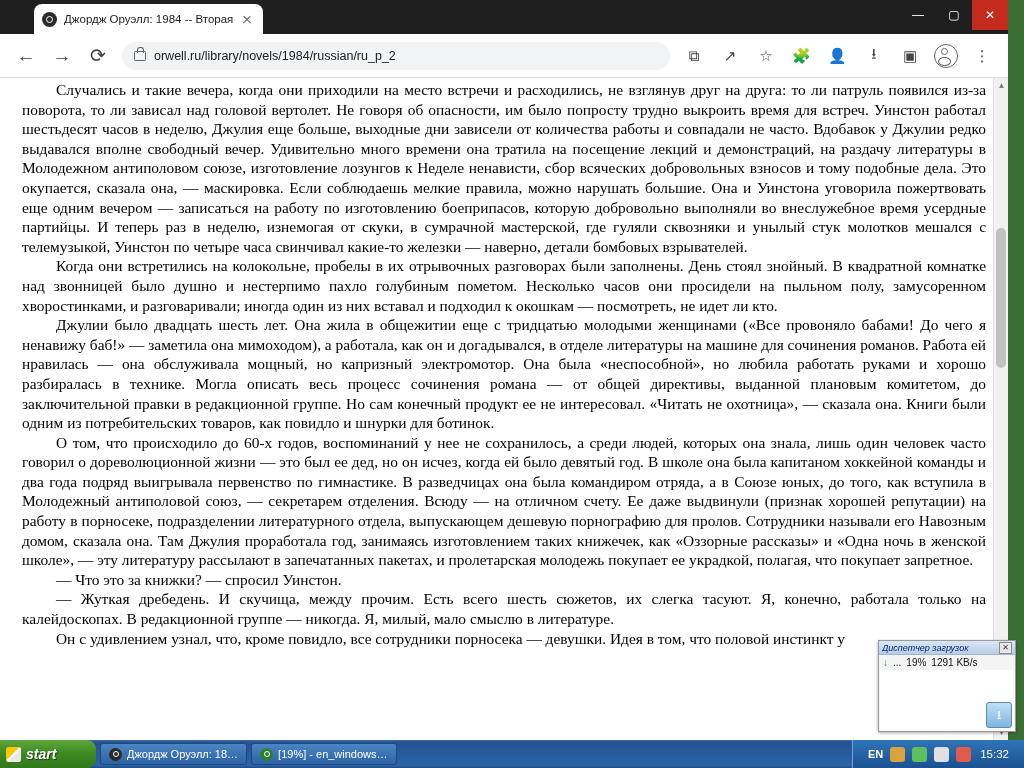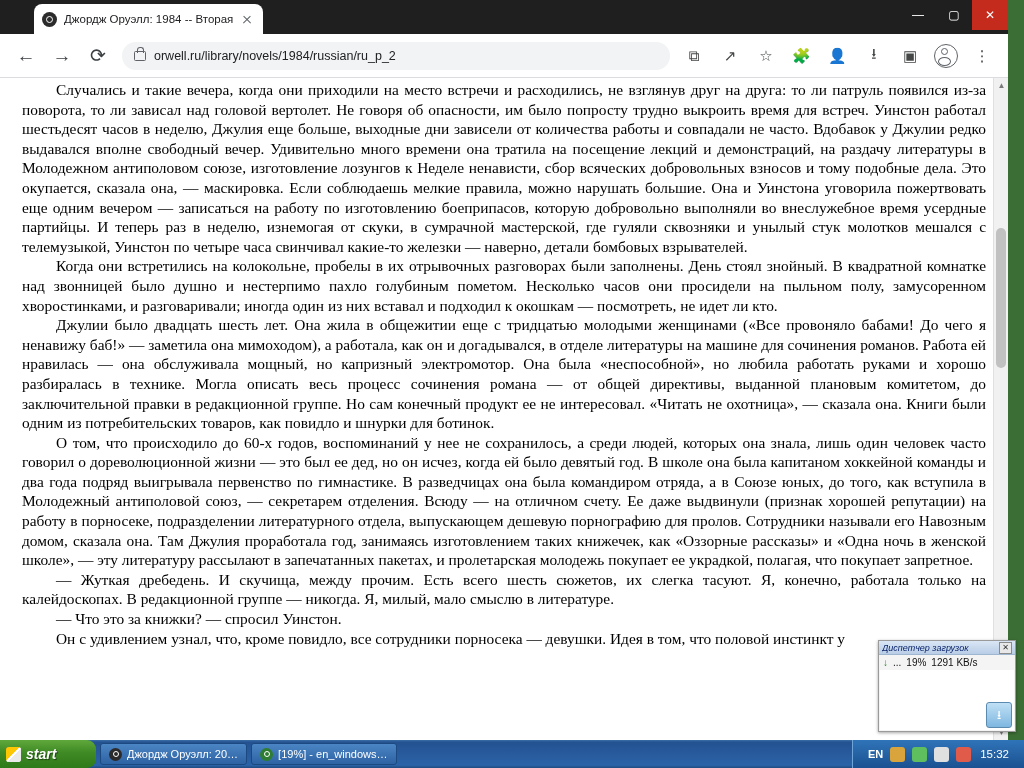--- a/index.html
+++ b/index.html
@@ -480,22 +480,22 @@
         </div>
       <div class="tb-icon">⋮</div>
     </div>
 
     <div class="page">
       <div class="content">
         <p class="first">Случались и такие вечера, когда они приходили на место встречи и расходились, не взглянув друг на друга: то ли патруль появился из-за поворота, то ли зависал над головой вертолет. Не говоря об опасности, им было попросту трудно выкроить время для встреч. Уинстон работал шестьдесят часов в неделю, Джулия еще больше, выходные дни зависели от количества работы и совпадали не часто. Вдобавок у Джулии редко выдавался вполне свободный вечер. Удивительно много времени она тратила на посещение лекций и демонстраций, на раздачу литературы в Молодежном антиполовом союзе, изготовление лозунгов к Неделе ненависти, сбор всяческих добровольных взносов и тому подобные дела. Это окупается, сказала она, — маскировка. Если соблюдаешь мелкие правила, можно нарушать большие. Она и Уинстона уговорила пожертвовать еще одним вечером — записаться на работу по изготовлению боеприпасов, которую добровольно выполняли во внеслужебное время усердные партийцы. И теперь раз в неделю, изнемогая от скуки, в сумрачной мастерской, где гуляли сквозняки и унылый стук молотков мешался с телемузыкой, Уинстон по четыре часа свинчивал какие-то железки — наверно, детали бомбовых взрывателей.</p>
         <p>Когда они встретились на колокольне, пробелы в их отрывочных разговорах были заполнены. День стоял знойный. В квадратной комнатке над звонницей было душно и нестерпимо пахло голубиным пометом. Несколько часов они просидели на пыльном полу, замусоренном хворостинками, и разговаривали; иногда один из них вставал и подходил к окошкам — посмотреть, не идет ли кто.</p>
         <p>Джулии было двадцать шесть лет. Она жила в общежитии еще с тридцатью молодыми женщинами («Все провоняло бабами! До чего я ненавижу баб!» — заметила она мимоходом), а работала, как он и догадывался, в отделе литературы на машине для сочинения романов. Работа ей нравилась — она обслуживала мощный, но капризный электромотор. Она была «неспособной», но любила работать руками и хорошо разбиралась в технике. Могла описать весь процесс сочинения романа — от общей директивы, выданной плановым комитетом, до заключительной правки в редакционной группе. Но сам конечный продукт ее не интересовал. «Читать не охотница», — сказала она. Книги были одним из потребительских товаров, как повидло и шнурки для ботинок.</p>
         <p>О том, что происходило до 60-х годов, воспоминаний у нее не сохранилось, а среди людей, которых она знала, лишь один человек часто говорил о дореволюционной жизни — это был ее дед, но он исчез, когда ей было девятый год. В школе она была капитаном хоккейной команды и два года подряд выигрывала первенство по гимнастике. В разведчицах она была командиром отряда, а в Союзе юных, до того, как вступила в Молодежный антиполовой союз, — секретарем отделения. Всюду — на отличном счету. Ее даже выдвинули (признак хорошей репутации) на работу в порносеке, подразделении литературного отдела, выпускающем дешевую порнографию для пролов. Сотрудники называли его Навозным домом, сказала она. Там Джулия проработала год, занимаясь изготовлением таких книжечек, как «Оззорные рассказы» и «Одна ночь в женской школе», — эту литературу рассылают в запечатанных пакетах, и пролетарская молодежь покупает ее украдкой, полагая, что покупает запретное.</p>
+        <p class="dash">— Что это за книжки? — спросил Уинстон.</p>
         <p class="dash">— Жуткая дребедень. И скучища, между прочим. Есть всего шесть сюжетов, их слегка тасуют. Я, конечно, работала только на калейдоскопах. В редакционной группе — никогда. Я, милый, мало смыслю в литературе.</p>
-        <p class="dash">— Что это за книжки? — спросил Уинстон.</p>
         <p>Он с удивлением узнал, что, кроме повидло, все сотрудники порносека — девушки. Идея в том, что половой инстинкт у</p>
       </div>
 
       <div class="scrollbar">
         <div class="sb-arrow up">▲</div>
         <div class="thumb"></div>
         <div class="sb-arrow down">▼</div>
       </div>
     </div>
   </div>
@@ -516,21 +516,21 @@
     </div>
   </div>
 
   <div class="taskbar">
     <div class="start-btn">
       <span class="start-flag"></span>
       <span>start</span>
     </div>
     <div class="task-btn">
       <span class="ico"></span>
-      <span class="label">Джордж Оруэлл: 20…</span>
+      <span class="label">Джордж Оруэлл: 18…</span>
     </div>
     <div class="task-btn">
       <span class="ico green"></span>
       <span class="label">[19%] - en_windows…</span>
     </div>
     <div class="tray">
       <span class="tray-lang">EN</span>
       <span class="tray-icon" style="background:#d9a43b;"></span>
       <span class="tray-icon" style="background:#5fbf5f;"></span>
       <span class="tray-icon" style="background:#e0e0e0;"></span>

